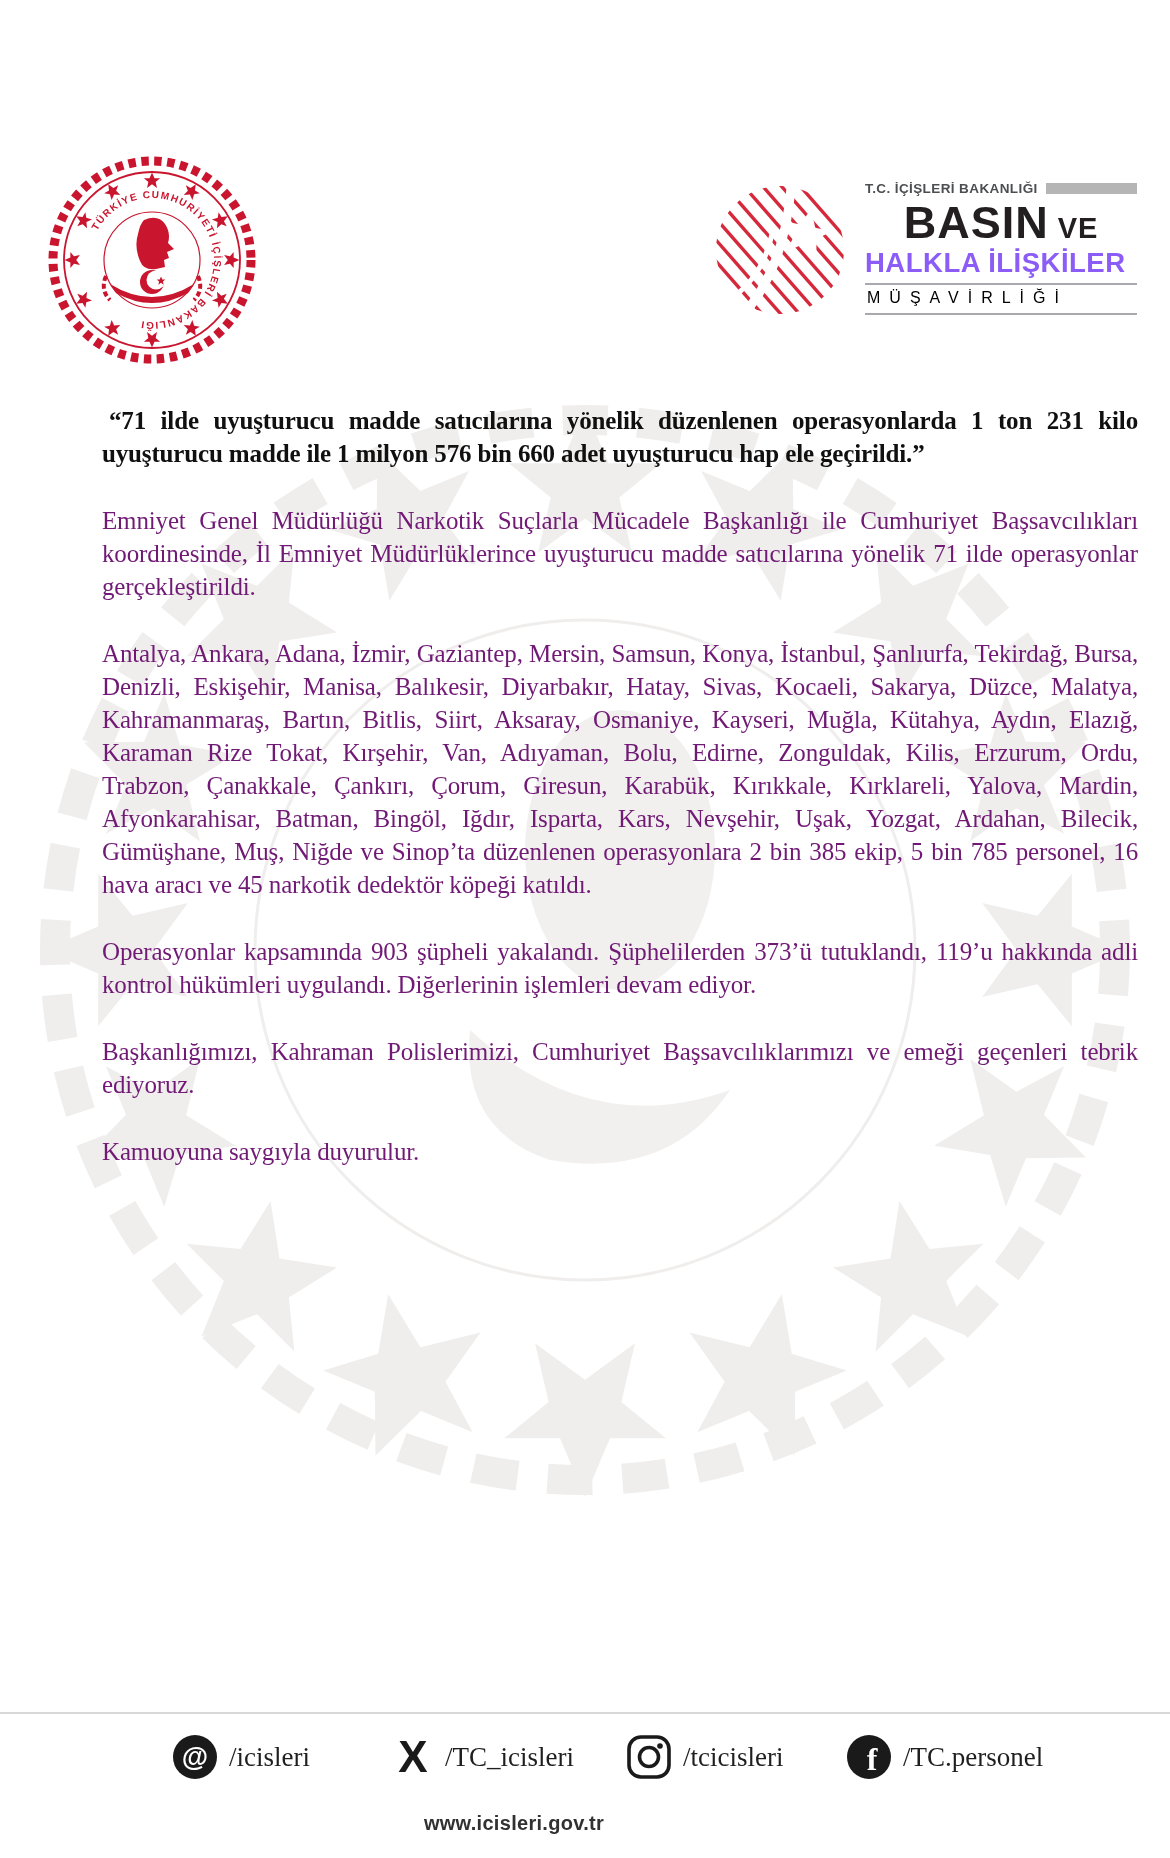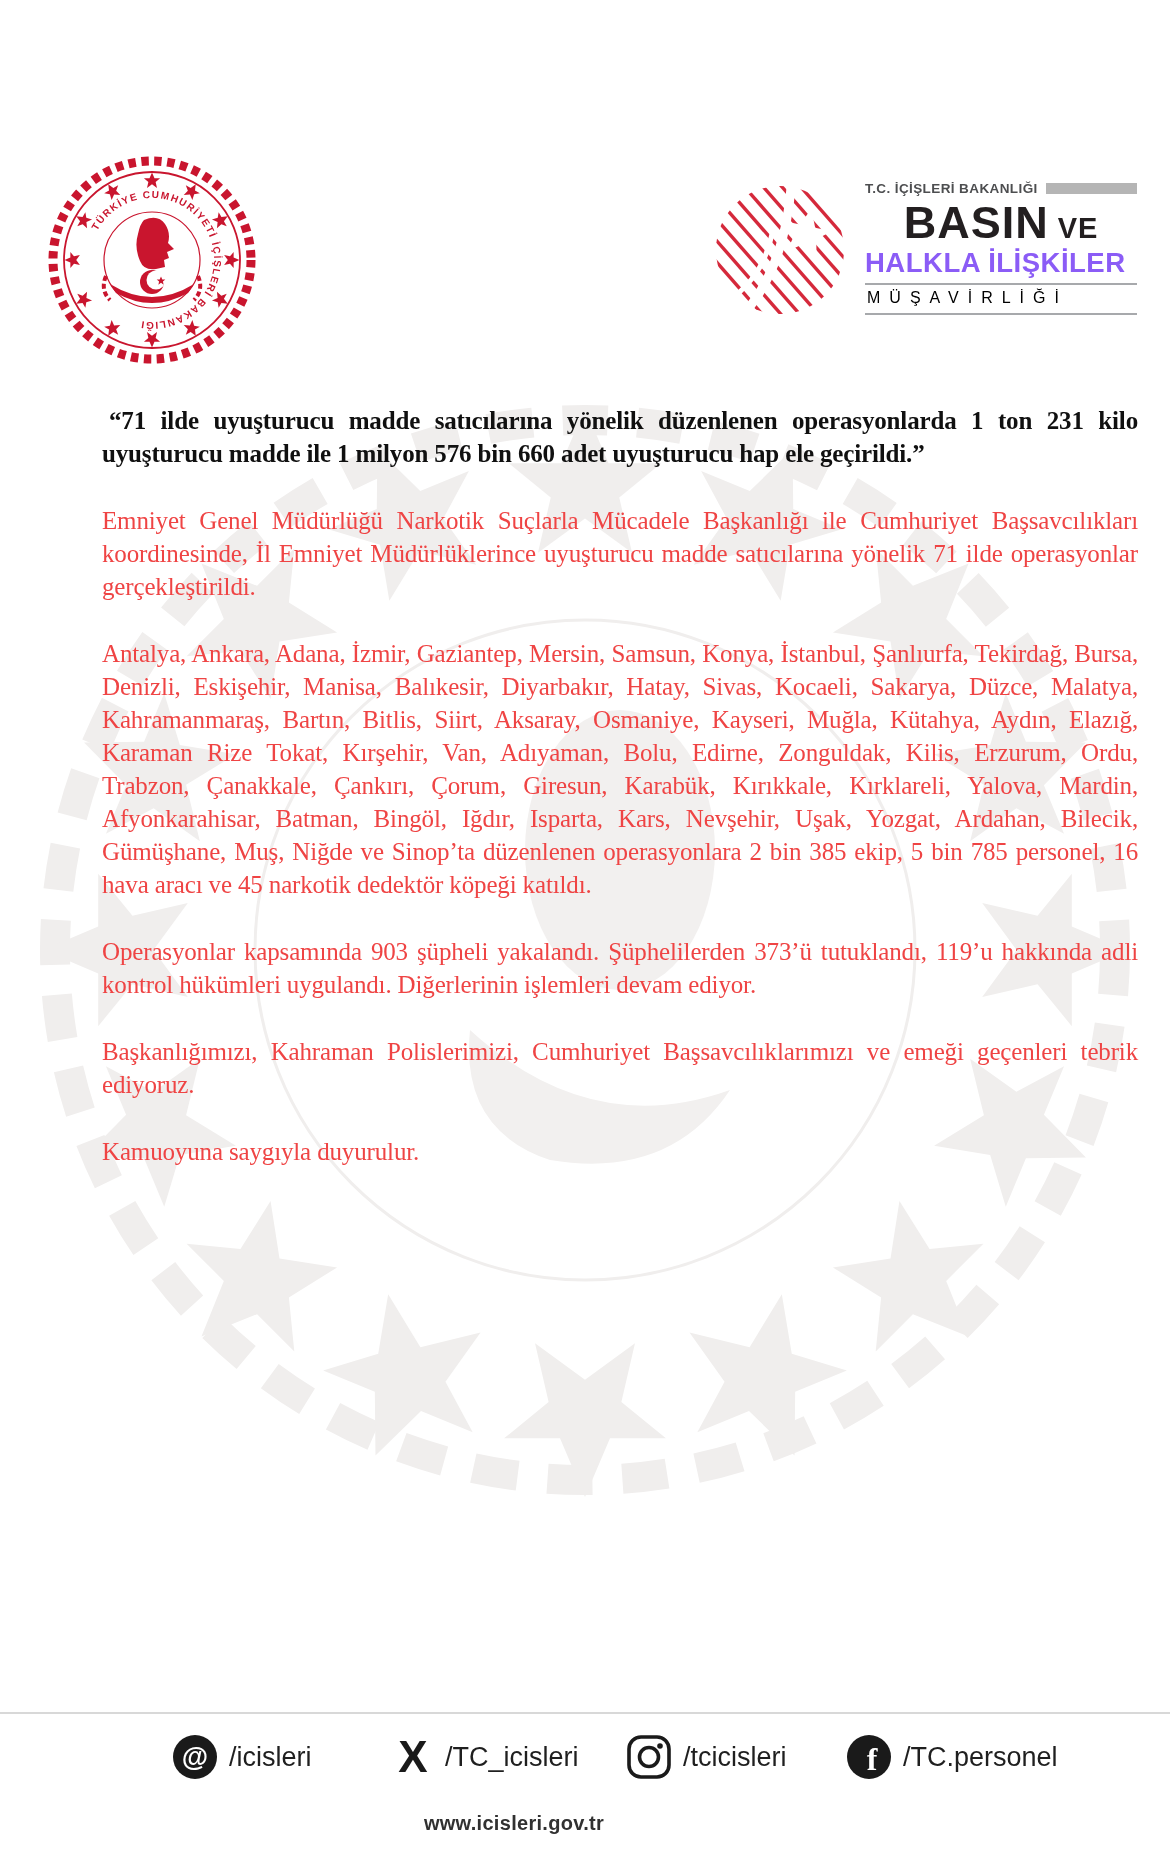--- a/index.html
+++ b/index.html
@@ -25,28 +25,28 @@
   .logo-line1 .small{font-size:29px;letter-spacing:1px;line-height:1;}
   .logo-line2{margin-top:4px;font-family:"Liberation Sans",sans-serif;font-weight:900;
       font-size:27.5px;letter-spacing:.5px;color:#8b5cf6;line-height:1;}
   .logo-rule{height:2px;background:#a7a9ac;margin-top:6px;}
   .logo-sub{margin:4px 0 4px 2px;font-family:"Liberation Sans",sans-serif;font-size:16px;
       font-weight:500;color:#000000;letter-spacing:9px;line-height:1.15;white-space:nowrap;}
 
   
   .doc-text{position:absolute;left:68px;top:404px;width:1036px;margin-left:34px;}
   .doc-text p{margin:0 0 34px 0;font-size:25px;line-height:33px;text-align:justify;
-      letter-spacing:-0.15px;color:#ef4444;}
+      letter-spacing:-0.15px;color:#701a75;}
   .doc-text p.lead{font-weight:700;text-indent:7px;color:#101010;}
 
   
   .footer-divider{position:absolute;left:0;top:1712px;width:1170px;height:2px;background:#d8d8d8;}
   .social{position:absolute;left:0;top:1732px;width:1170px;height:50px;}
   .social-item{position:absolute;display:flex;align-items:center;gap:11px;height:50px;}
-  .social-item .handle{font-family:Liberation Sans, sans-serif;font-size:27px;font-weight:500;
+  .social-item .handle{font-family:Liberation Serif, serif;font-size:27px;font-weight:500;
       color:#1f1f1f;white-space:nowrap;}
   .si-threads{left:172px;} .si-x{left:392px;} .si-instagram{left:626px;} .si-facebook{left:846px;}
   .website{position:absolute;left:0;top:1812px;width:1028px;text-align:center;
       font-family:"Liberation Sans",sans-serif;font-size:20px;font-weight:600;color:#313131;
       letter-spacing:.3px;}
 </style>
 </head>
 <body>
 
 <div class="page">

